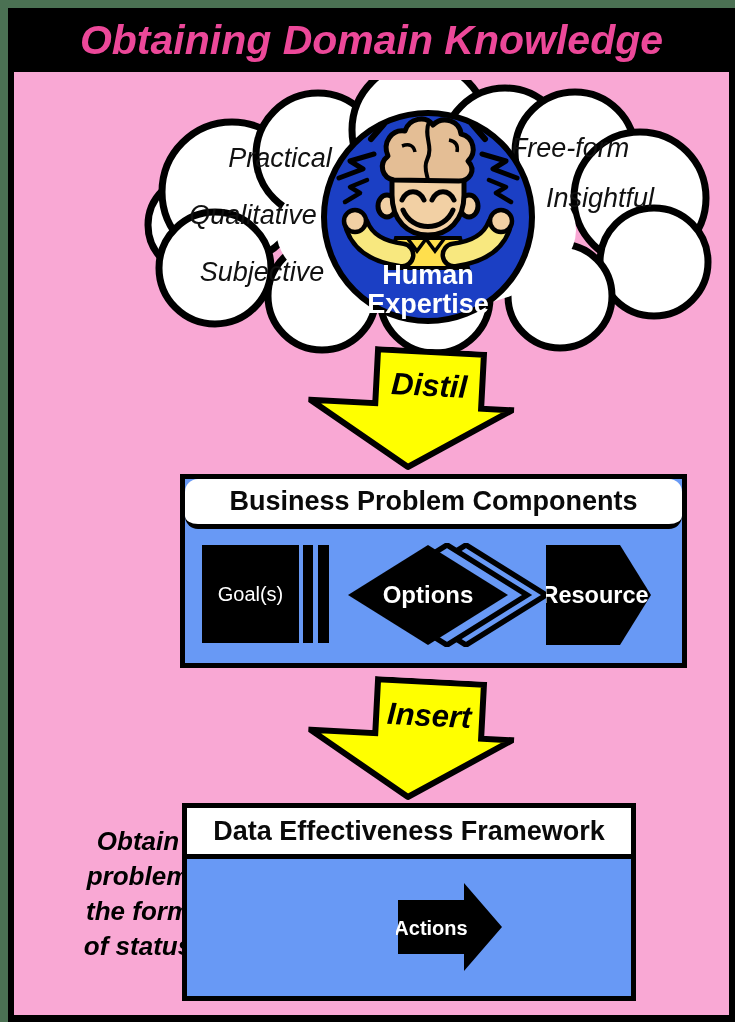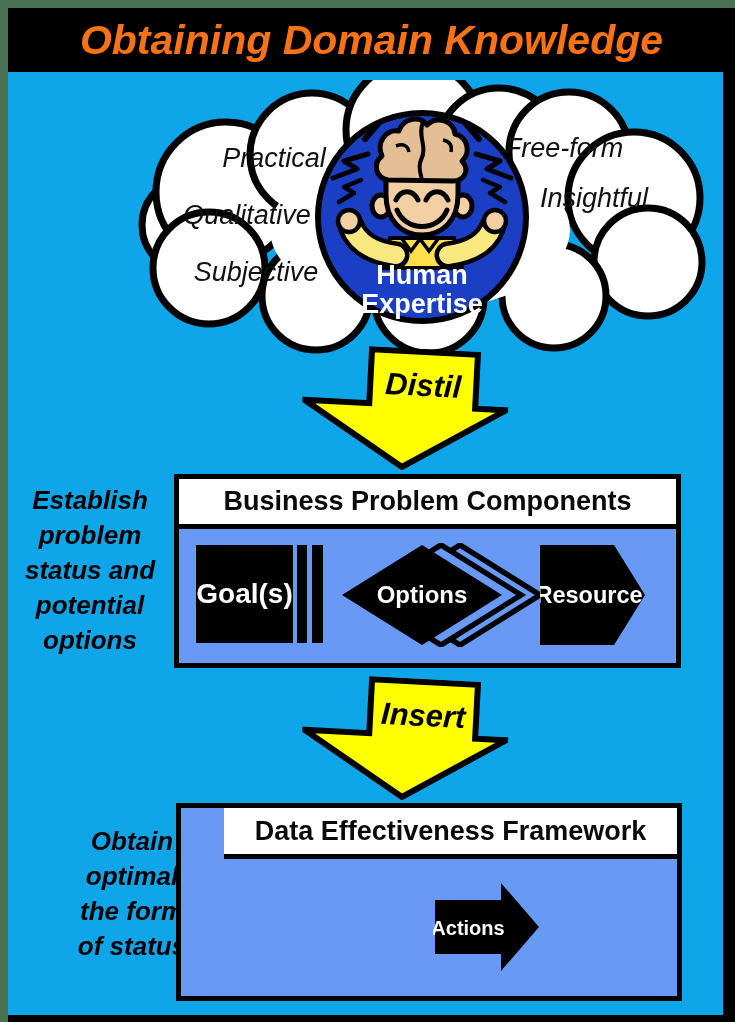--- a/index.html
+++ b/index.html
@@ -1,32 +1,32 @@
 <!DOCTYPE html>
 <html><head>
 <meta charset="utf-8">
 <style>
   html,body{margin:0;padding:0;}
   body{font-family:"Liberation Sans",sans-serif;}
   #stage{position:relative;width:735px;height:1022px;background:#4B7153;overflow:hidden;}
   #diagram{position:absolute;left:8px;top:8px;width:727px;height:1014px;background:#000;}
   #title-band{position:absolute;left:0;top:0;width:100%;height:64px;display:flex;align-items:center;justify-content:center;}
-  #title-band .t{color:#f97316;font-size:41px;font-weight:bold;font-style:italic;letter-spacing:0px;}
-  #content{position:absolute;left:0;top:64px;width:715px;height:943px;background:#0ea5e9;}
+  #title-band .t{color:#ec4899;font-size:41px;font-weight:bold;font-style:italic;letter-spacing:0px;}
+  #content{position:absolute;left:6px;top:64px;width:715px;height:943px;background:#f9a8d4;}
   svg text{font-family:"Liberation Sans",sans-serif;}
   .cloud-word{font-size:27px;font-style:italic;fill:#111;}
   .arrow-svg{position:absolute;width:206px;height:122px;transform:rotate(3deg);}
   .arrow-label{font-size:31px;font-weight:bold;font-style:italic;fill:#000;}
   .fbox{position:absolute;background:#6899F5;border:5px solid #000;box-sizing:border-box;}
   .fbox .hdr{background:#fff;border-bottom:5px solid #000;display:flex;align-items:center;justify-content:center;
     font-weight:bold;font-size:27px;color:#0a0a0a;}
   .fbox .body{position:relative;width:100%;}
   .blackshape-label{fill:#fff;font-weight:bold;}
   #goal-square{position:absolute;left:17px;top:16px;width:97px;height:98px;background:#000;display:flex;align-items:center;justify-content:center;}
-  #goal-square span{color:#fff;font-weight:bold;font-size:28px;}
+  #goal-square span{color:#fff;font-weight:normal;font-size:20px;}
   .goal-bar{position:absolute;top:16px;background:#000;}
   .note{position:absolute;width:164px;text-align:center;font-weight:bold;font-style:italic;color:#000;
     font-size:26px;line-height:35px;}
 </style>
 </head>
 <body>
 
 <div id="stage">
   <div id="diagram">
 
@@ -96,30 +96,23 @@
           <text x="297" y="204" text-anchor="middle" fill="#fff" font-weight="bold" font-size="27">Human</text>
           <text x="297" y="233" text-anchor="middle" fill="#fff" font-weight="bold" font-size="27">Expertise</text>
         </g>
       </svg>
 
       <svg class="arrow-svg" style="left:294px;top:276px;" viewBox="0 0 206 122">
         <polygon points="67,3 173,3 173,57 204,57 103,119 2,57 67,57" fill="#FFFF00" stroke="#000" stroke-width="6" stroke-linejoin="miter"></polygon>
         <text class="arrow-label" x="120" y="47" text-anchor="middle">Distil</text>
       </svg>
 
-      <div class="note" style="left:0px;top:411px;">
-        <div>Establish</div>
-        <div>problem</div>
-        <div>status and</div>
-        <div>potential</div>
-        <div>options</div>
-      </div>
 
       <div class="fbox" style="left:166px;top:402px;width:507px;height:194px;">
-        <div class="hdr" style="height:45px;">Business Problem Components</div>
+        <div class="hdr" style="height:45px;border-radius:13px;">Business Problem Components</div>
         <div class="body" style="height:134px;">
           <div id="goal-square">
             <span>Goal(s)</span>
           </div>
           <div class="goal-bar" style="left:118px;width:10px;height:98px;"></div>
           <div class="goal-bar" style="left:133px;width:11px;height:98px;"></div>
 
           <svg style="position:absolute;left:163px;top:14px;" width="216" height="104" viewBox="0 0 216 104">
             <polygon points="38,52 118,2 198,52 118,102" fill="none" stroke="#000" stroke-width="5.5"></polygon>
             <polygon points="19,52 99,2 179,52 99,102" fill="#6899F5" stroke="#000" stroke-width="5.5"></polygon>
@@ -134,26 +127,26 @@
         </div>
       </div>
 
       <svg class="arrow-svg" style="left:294px;top:606px;" viewBox="0 0 206 122">
         <polygon points="67,3 173,3 173,57 204,57 103,119 2,57 67,57" fill="#FFFF00" stroke="#000" stroke-width="6" stroke-linejoin="miter"></polygon>
         <text class="arrow-label" x="120" y="47" text-anchor="middle">Insert</text>
       </svg>
 
       <div class="note" style="left:0px;top:752px;margin-left:42px;">
         <div>Obtain</div>
-        <div>optimal</div>
+        <div>problem</div>
         <div>the form</div>
         <div>of status</div>
       </div>
 
-      <div class="fbox" style="left:168px;top:731px;width:506px;height:198px;padding-left:43px;">
+      <div class="fbox" style="left:168px;top:731px;width:454px;height:198px;">
         <div class="hdr" style="height:46px;">Data Effectiveness Framework</div>
         <div class="body" style="height:137px;margin-left:19px;">
           <svg style="position:absolute;left:190px;top:22px;" width="108" height="92" viewBox="0 0 108 92">
             <polygon points="2,19 68,19 68,2 106,46 68,90 68,73 2,73" fill="#000"></polygon>
             <text class="blackshape-label" x="35" y="54" text-anchor="middle" font-size="20">Actions</text>
           </svg>
         </div>
       </div>
 
     </div>

